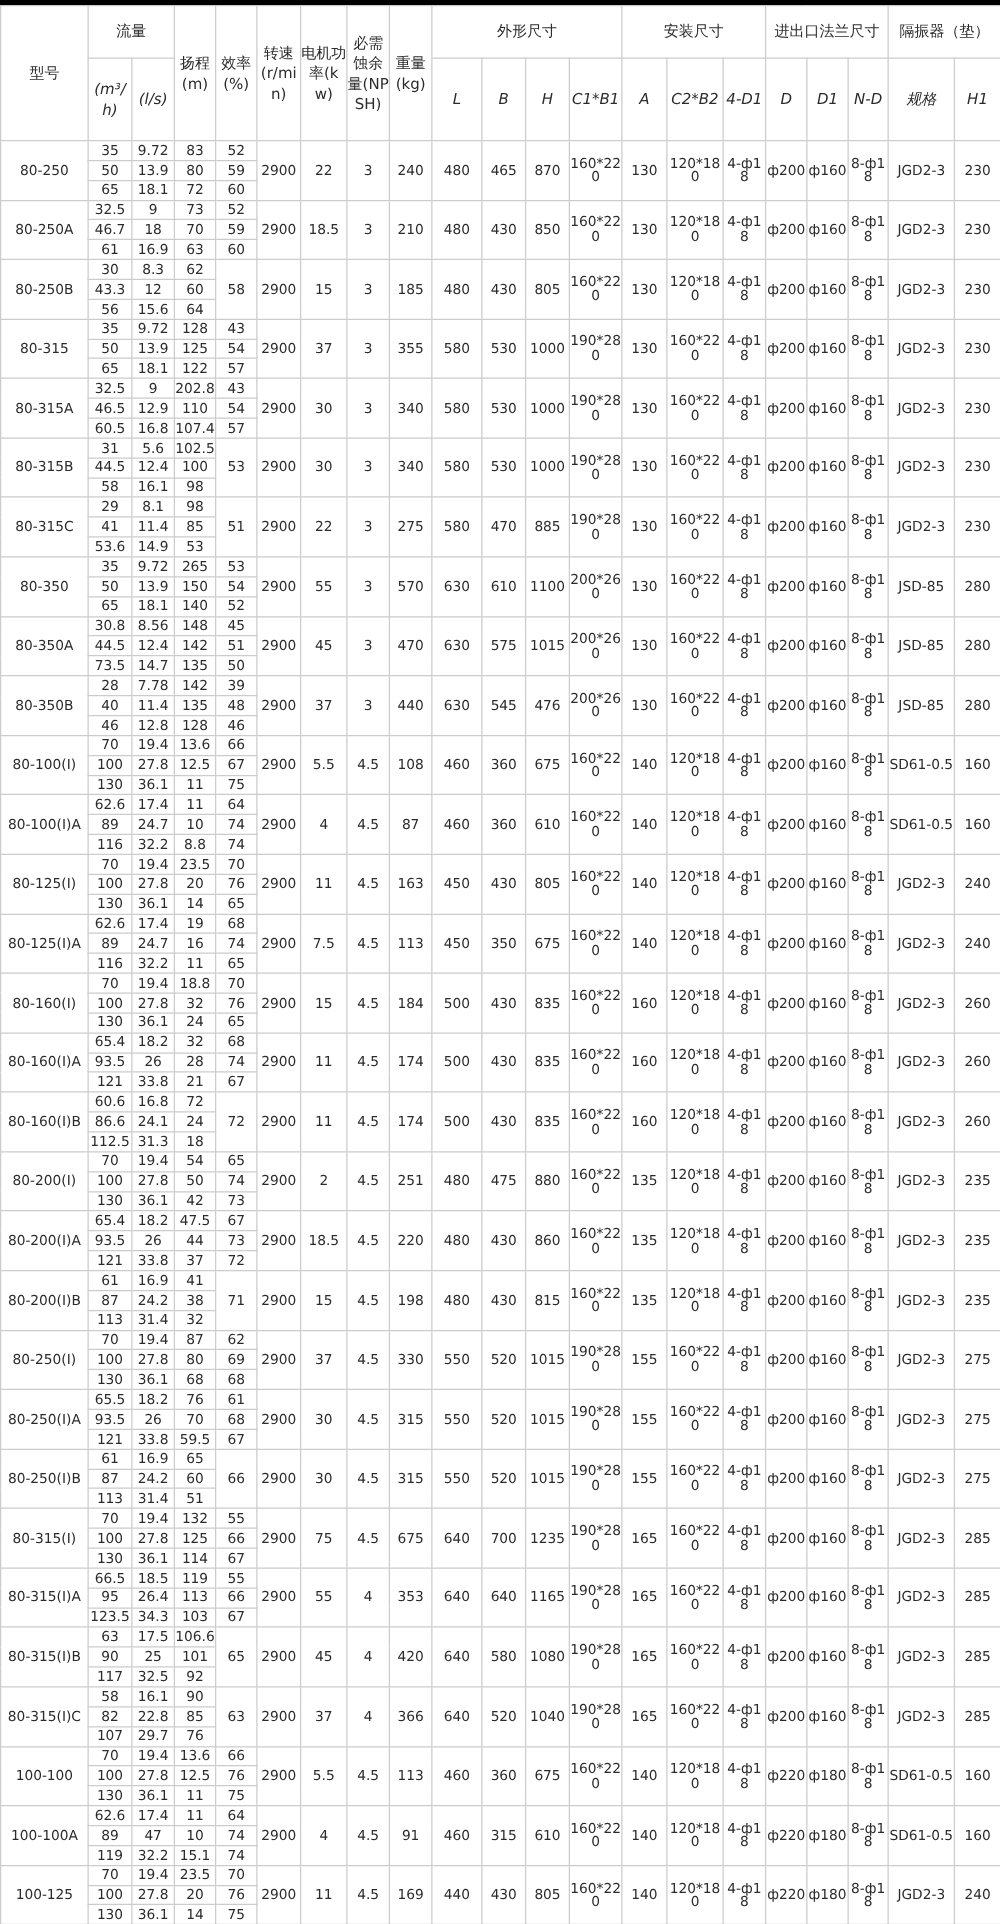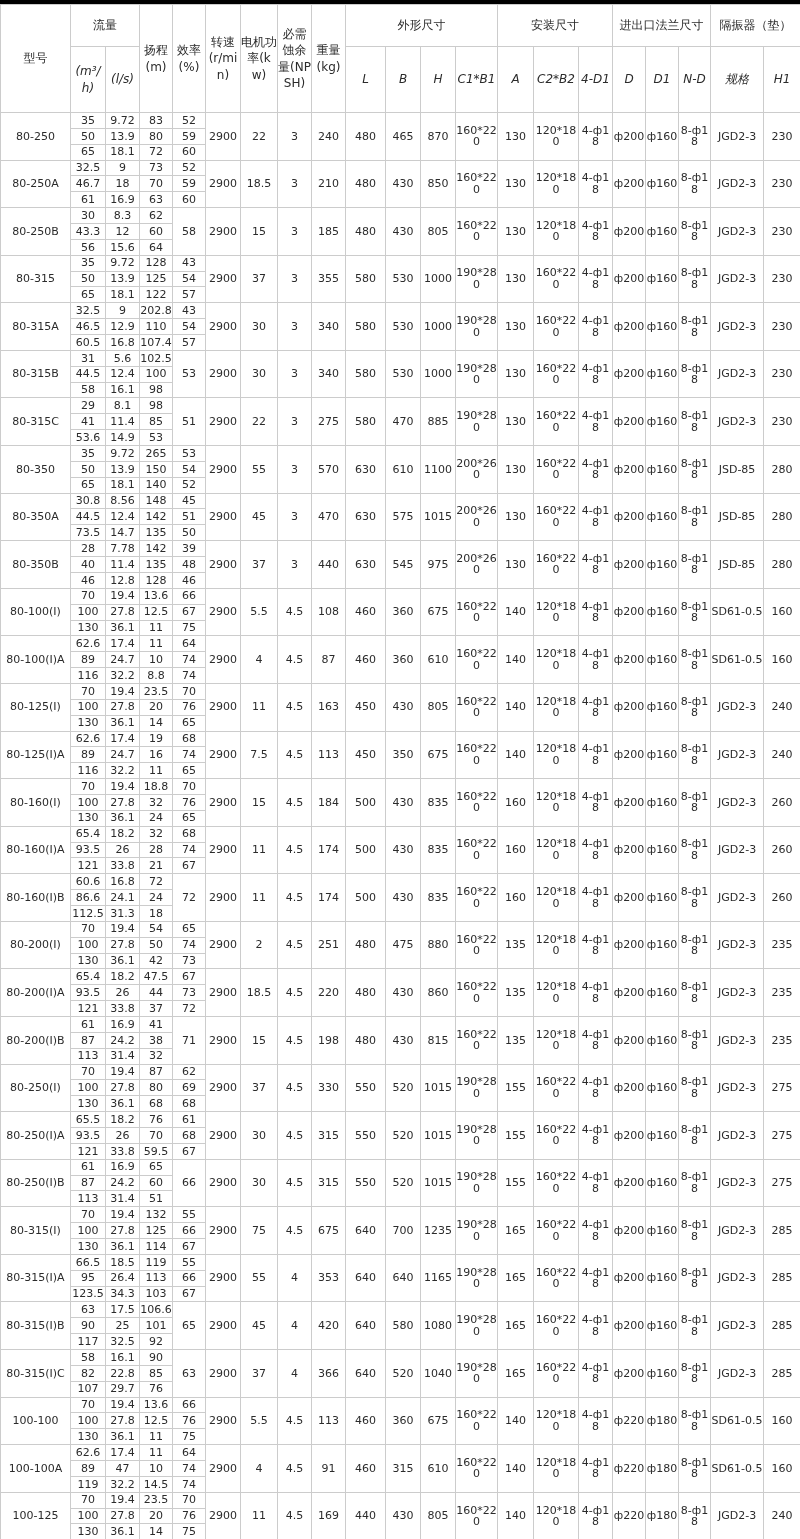--- a/index.html
+++ b/index.html
@@ -401,21 +401,21 @@
         <td>28</td>
         <td>7.78</td>
         <td>142</td>
         <td>39</td>
         <td rowspan="3">2900</td>
         <td rowspan="3">37</td>
         <td rowspan="3">3</td>
         <td rowspan="3">440</td>
         <td rowspan="3">630</td>
         <td rowspan="3">545</td>
-        <td rowspan="3">975</td>
+        <td rowspan="3">476</td>
         <td rowspan="3">200*260</td>
         <td rowspan="3">130</td>
         <td rowspan="3">160*220</td>
         <td rowspan="3">4-ф18</td>
         <td rowspan="3">ф200</td>
         <td rowspan="3">ф160</td>
         <td rowspan="3">8-ф18</td>
         <td rowspan="3">JSD-85</td>
         <td rowspan="3">280</td>
       </tr>
@@ -1076,21 +1076,21 @@
       </tr>
       <tr>
         <td>89</td>
         <td>47</td>
         <td>10</td>
         <td>74</td>
       </tr>
       <tr>
         <td>119</td>
         <td>32.2</td>
-        <td>14.5</td>
+        <td>15.1</td>
         <td>74</td>
       </tr>
       <tr>
         <td rowspan="3">100-125</td>
         <td>70</td>
         <td>19.4</td>
         <td>23.5</td>
         <td>70</td>
         <td rowspan="3">2900</td>
         <td rowspan="3">11</td>

